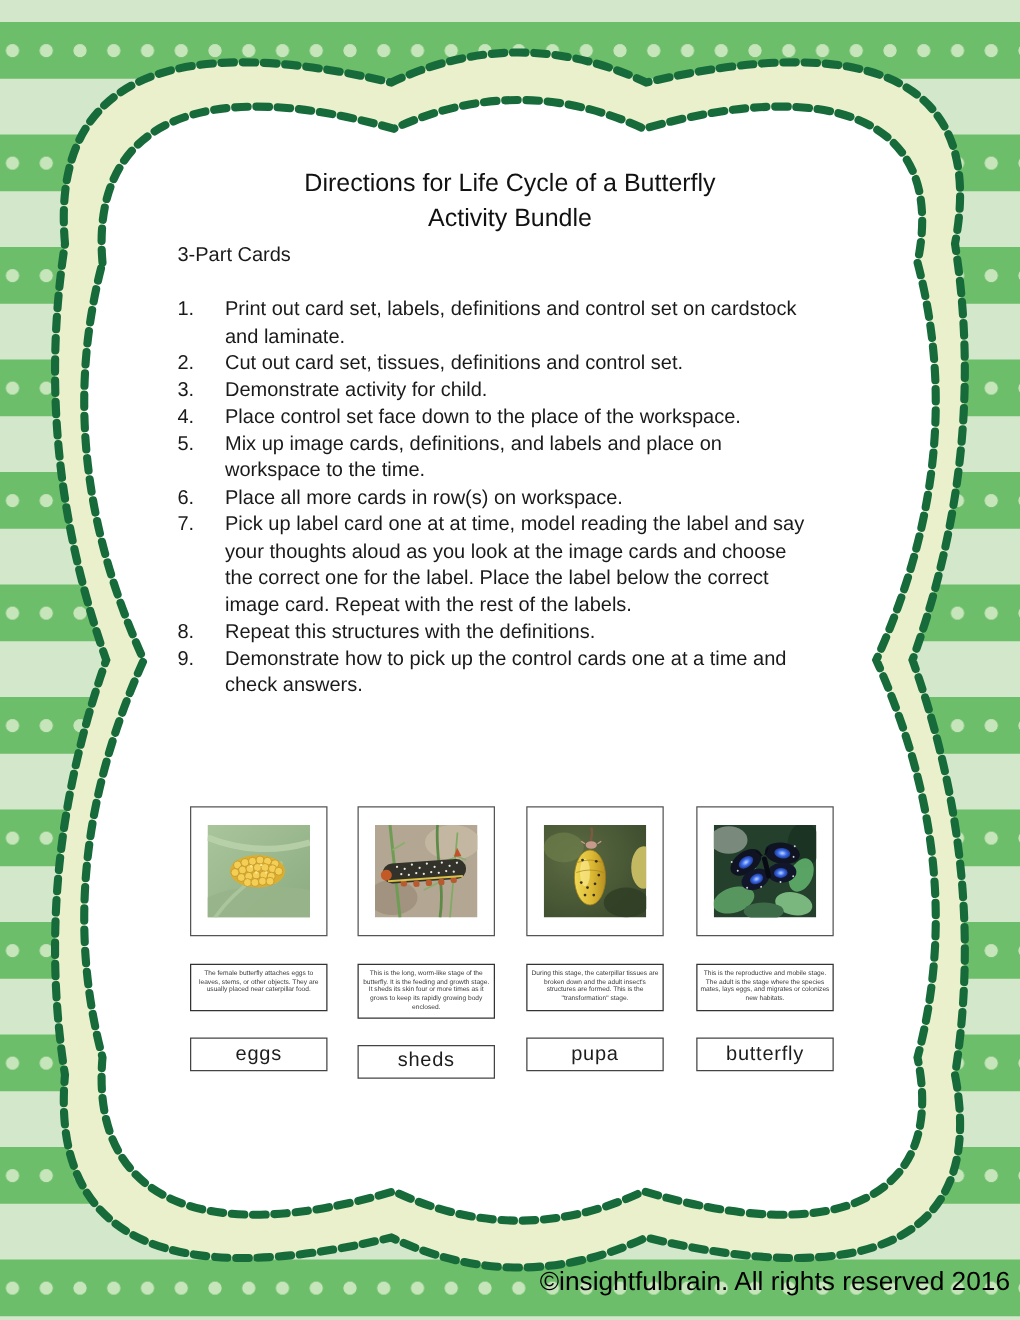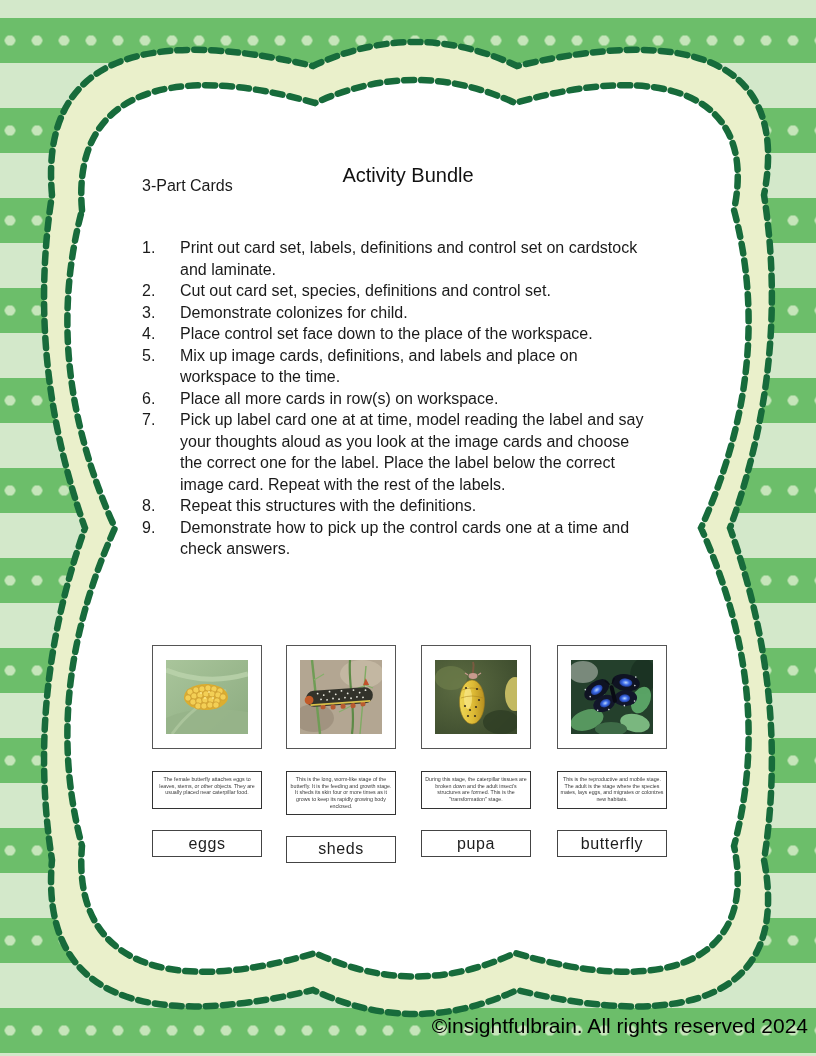--- a/index.html
+++ b/index.html
@@ -12,21 +12,21 @@
     background-size:27px 90px, 100% 90px;
     background-position:-3.5px -4.5px, 0 -27px;
     background-repeat:repeat;
   }
   svg.frame{position:absolute;left:0;top:0;}
   .band-outer{fill:#eaf0cb;stroke:#176b3b;stroke-width:6.5;stroke-dasharray:10 7;stroke-linecap:round;}
   .band-inner{fill:#ffffff;stroke:#176b3b;stroke-width:6.5;stroke-dasharray:10 7;stroke-linecap:round;}
   .content{position:absolute;left:0;top:0;width:816px;height:1056px;color:#1a1a1a;}
   .title{position:absolute;top:133px;left:0;width:816px;text-align:center;
          font-size:20px;line-height:28px;color:#111;}
-  .section-heading{position:absolute;top:177px;left:142px;font-size:16px;}
+  .section-heading{position:absolute;top:196px;left:142px;font-size:16px;}
   .steps{position:absolute;top:237px;left:142px;width:508px;font-size:16px;line-height:21.5px;}
   .step{display:flex;}
   .step .num{width:38px;flex:none;}
   .step .txt{flex:1;}
   .cards{position:absolute;top:645px;left:0;width:816px;height:230px;}
   .card-col{position:absolute;top:0;width:110px;}
   .col-1{left:152px}.col-2{left:286px}.col-3{left:421px}.col-4{left:557px}
   .img-card{height:104px;background:#fff;border:1.5px solid #555;box-sizing:border-box;
             display:flex;align-items:center;justify-content:center;}
   .photo{width:82px;height:74px;display:block;}
@@ -50,38 +50,38 @@
          Q26,695 85,528 Q26,362 52,195 Z"></path>
     <path class="band-inner" d="M82,210 C72,95 165,60 315,103 Q415,57 515,103 C665,60 758,95 734,210
          Q775,365 701,528 Q775,692 734,846 C758,962 665,998 515,953
          Q415,1000 315,953 C165,998 72,962 82,846
          Q41,692 115,528 Q41,365 82,210 Z"></path>
   </svg>
 
   <div class="content">
 
     <div class="title">
-      <br>
+      <span>Directions for Life Cycle of a Butterfly</span><br>
       <span>Activity Bundle</span>
     </div>
 
     <div class="section-heading">3-Part Cards</div>
 
     <div class="steps">
       <div class="step">
           <span class="num">1.</span>
           <span class="txt">Print out card set, labels, definitions and control set on cardstock and laminate.</span>
         </div>
       <div class="step">
           <span class="num">2.</span>
-          <span class="txt">Cut out card set, species, definitions and control set.</span>
+          <span class="txt">Cut out card set, tissues, definitions and control set.</span>
         </div>
       <div class="step">
           <span class="num">3.</span>
-          <span class="txt">Demonstrate colonizes for child.</span>
+          <span class="txt">Demonstrate activity for child.</span>
         </div>
       <div class="step">
           <span class="num">4.</span>
           <span class="txt">Place control set face down to the place of the workspace.</span>
         </div>
       <div class="step">
           <span class="num">5.</span>
           <span class="txt">Mix up image cards, definitions, and labels and place on workspace to the time.</span>
         </div>
       <div class="step">
@@ -300,14 +300,14 @@
           <span>This is the reproductive and mobile stage. The adult is the stage where the species mates, lays eggs, and migrates or colonizes new habitats.</span>
         </div>
         <div class="label-card">
           <span>butterfly</span>
         </div>
       </div>
 
     </div>
   </div>
 
-  <div class="footer">©insightfulbrain. All rights reserved 2024</div>
+  <div class="footer">©insightfulbrain. All rights reserved 2016</div>
 </div>
 
 </body></html>

